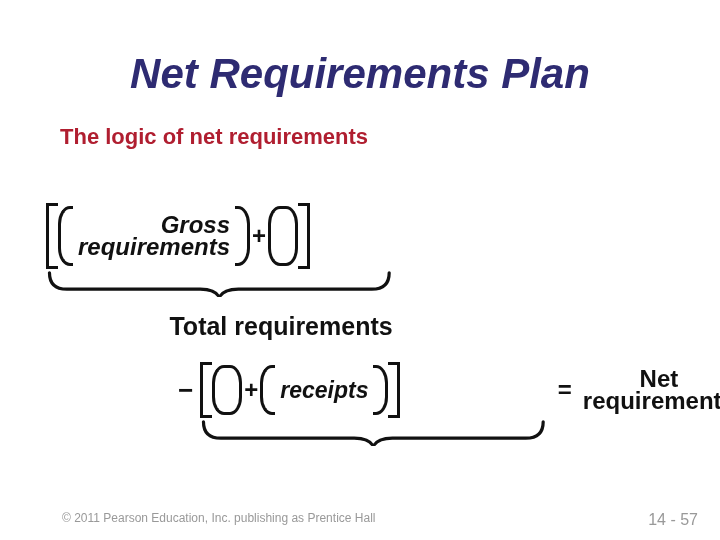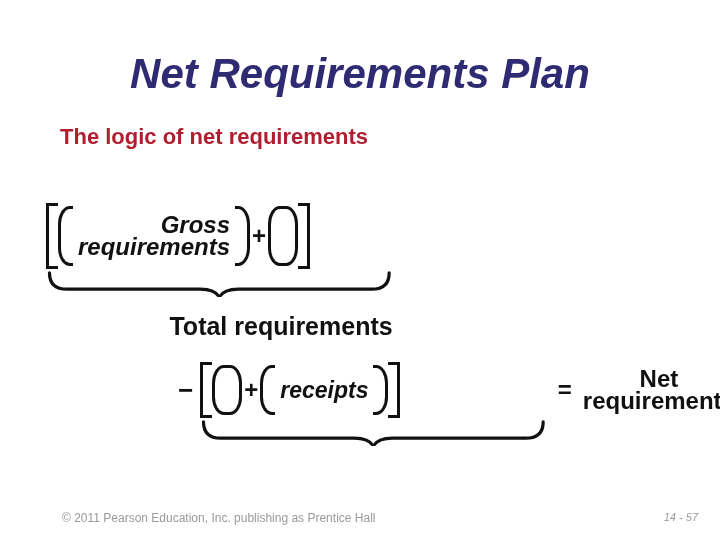--- a/index.html
+++ b/index.html
@@ -58,21 +58,21 @@
   .f2-wrap{position:absolute;left:178px;top:362px;display:flex;align-items:flex-start;}
   .f2 .frow{height:56px;}
   .side-op{display:flex;align-items:center;height:56px;font-weight:bold;color:var(--formula);}
   .minus{font-size:26px;margin-right:7px;}
   .equals{font-size:24px;margin:0 11px;}
   .result-stack{
     display:flex;flex-direction:column;justify-content:center;height:56px;
     text-align:center;font-size:24px;line-height:22px;font-weight:bold;color:var(--formula);
   }
   .footer-left{position:absolute;left:22px;top:511px;font-size:12px;color:var(--footer);margin-left:40px;}
-  .footer-right{position:absolute;right:22px;top:511px;font-size:11px;color:var(--footer);font-style:italic;}
+  .footer-right{position:absolute;right:22px;top:511px;font-size:16px;color:var(--footer);}
 </style>
 </head>
 <body>
 
 <div class="slide">
 
   <div class="title">Net Requirements Plan</div>
 
   <div class="subtitle">The logic of net requirements</div>
 

